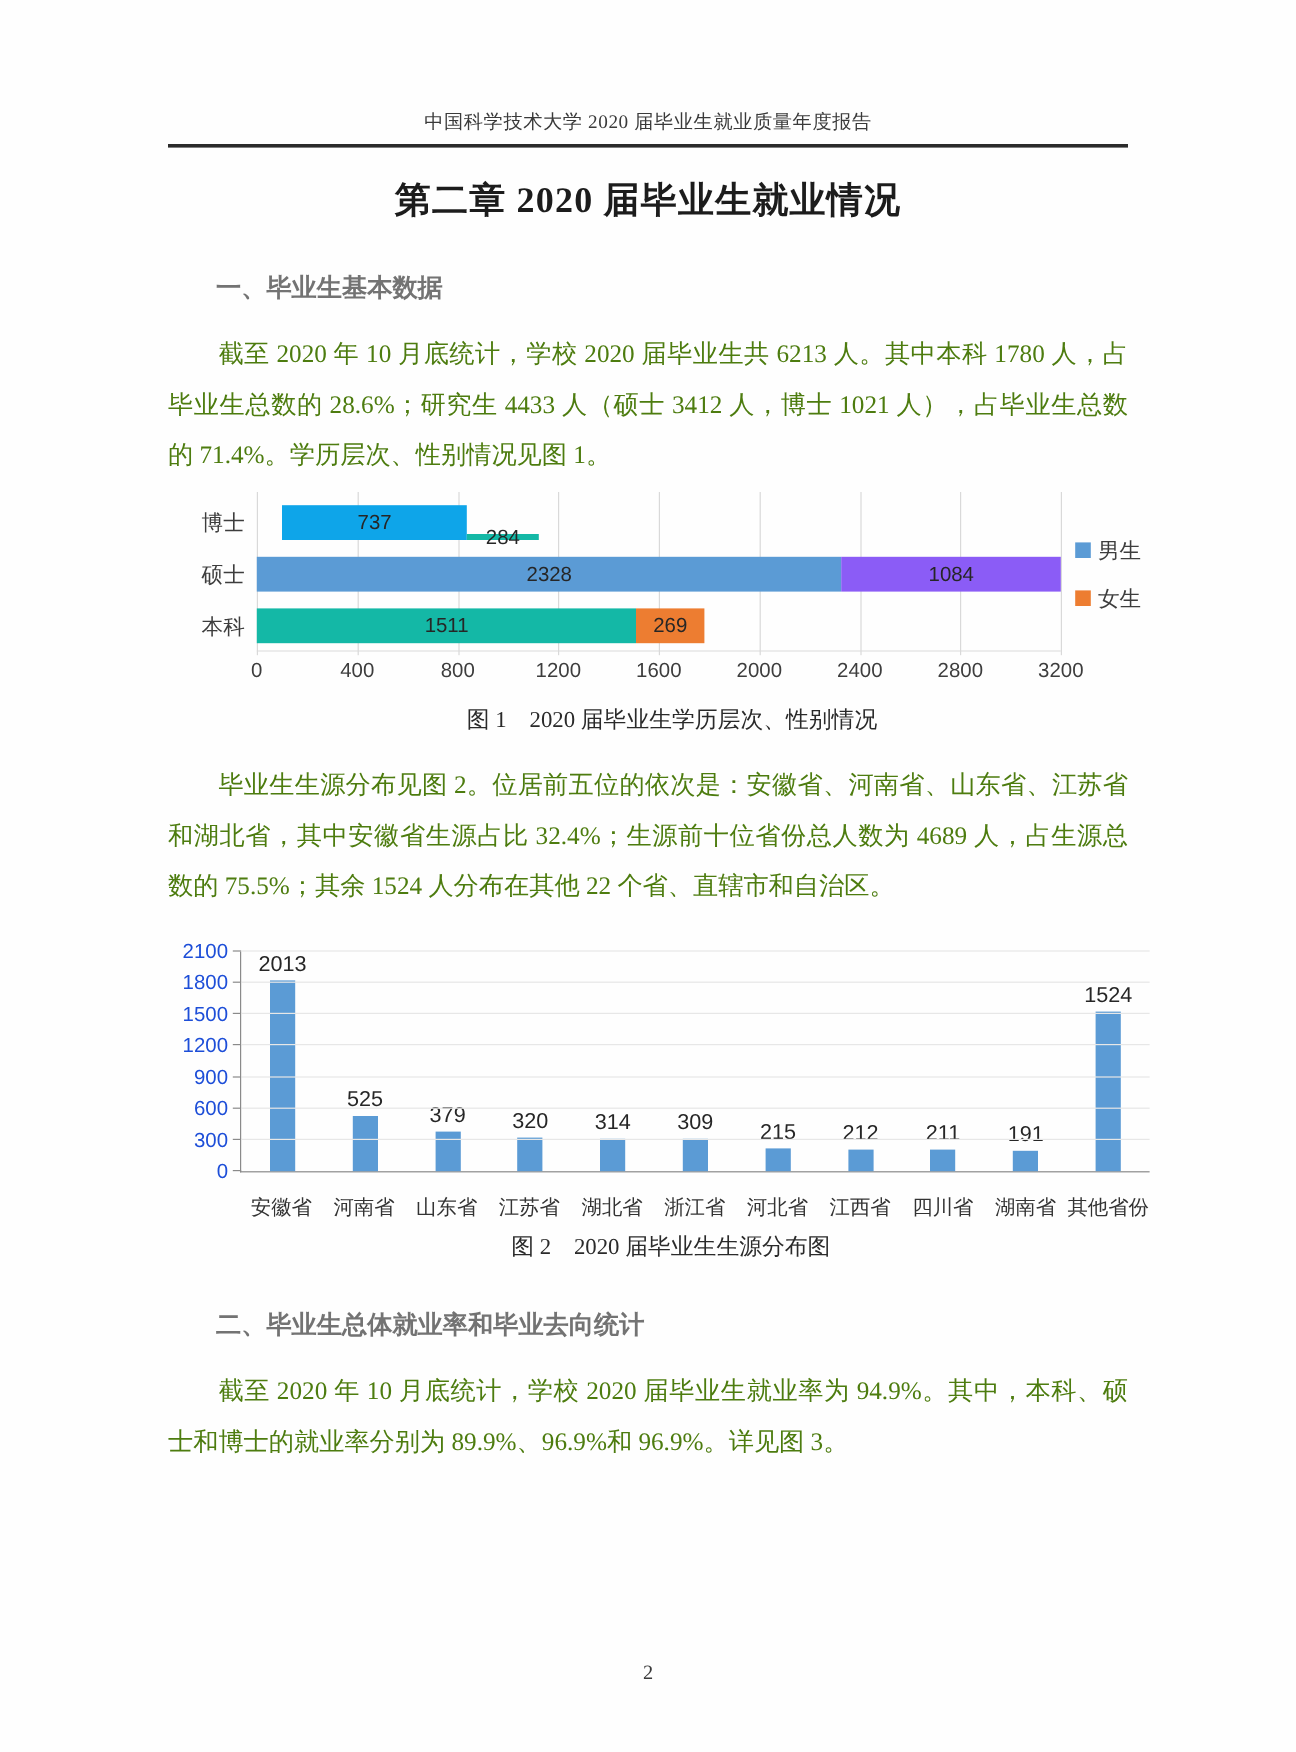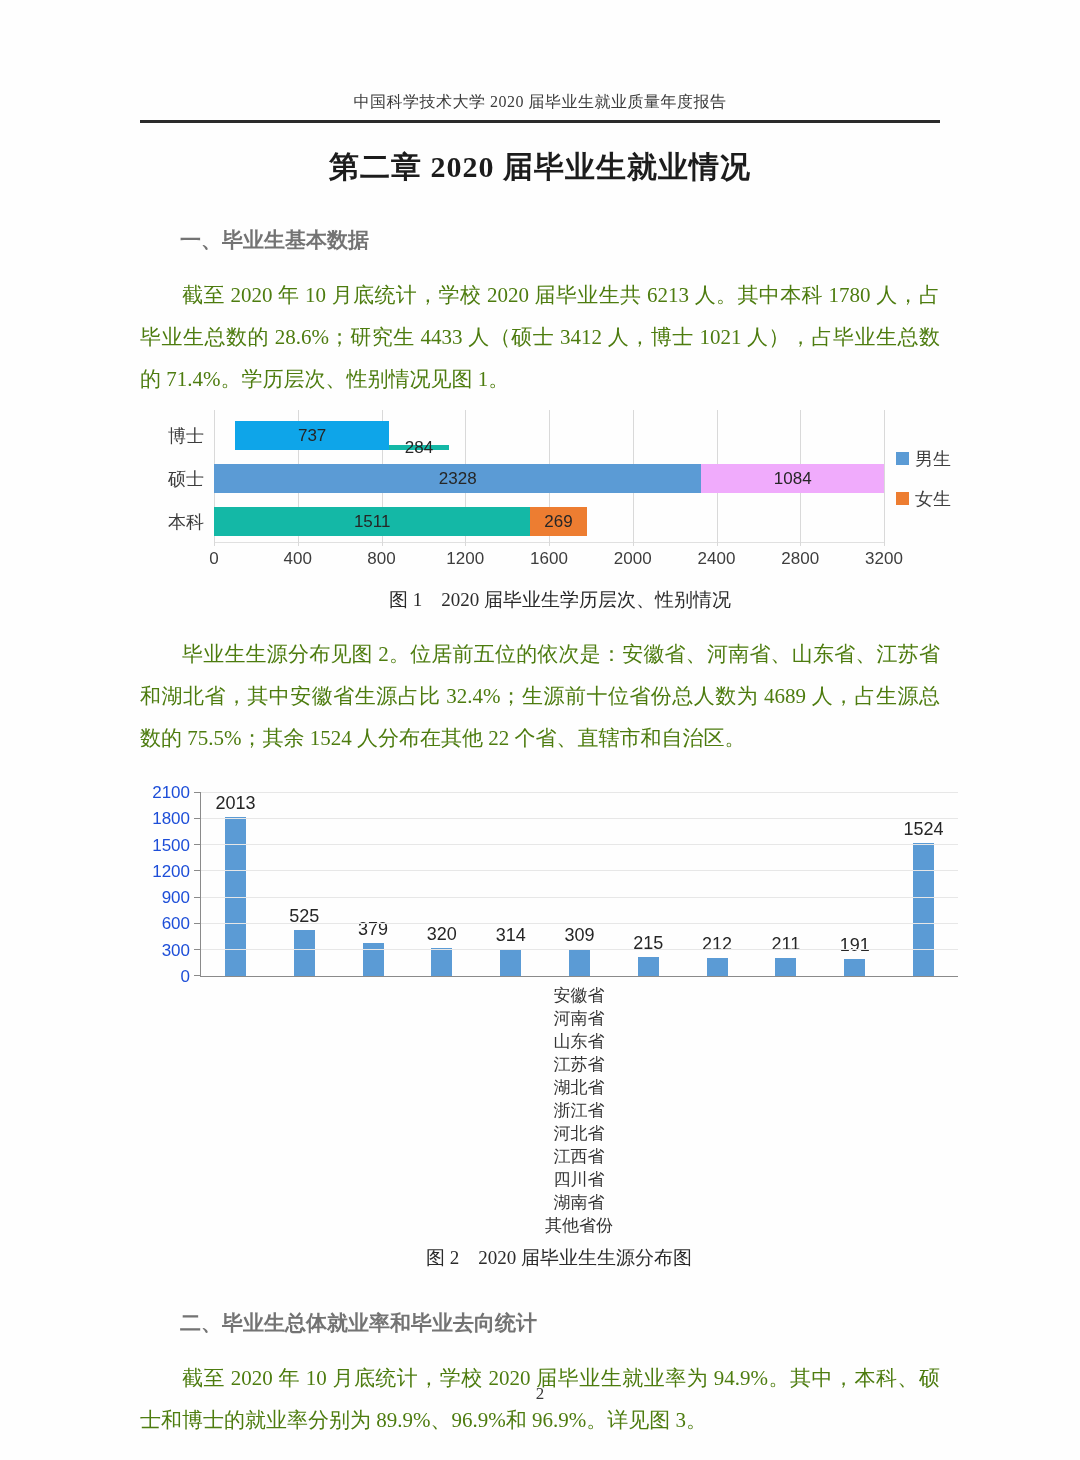--- a/index.html
+++ b/index.html
@@ -101,21 +101,21 @@
   }
   .vc-grid { position:absolute; left:0; right:0; height:1px; background:#e7e7e7; }
   .vc-tick { position:absolute; left:-7px; width:7px; height:1px; background:#8a8a8a; }
   .vc-slots { position:absolute; left:0; right:0; top:0; bottom:0; display:flex; }
   .vc-slot {
     flex:1; display:flex; flex-direction:column;
     justify-content:flex-end; align-items:center;
   }
   .vc-val { font-size:18px; color:#262626; margin-bottom:3px; white-space:nowrap; }
   .vc-bar { width:21px; }
-  .vc-cats { display:flex; margin-top:7px;flex-direction:column; }
+  .vc-cats { display:flex; margin-top:18px; }
   .vc-cats span {
     flex:1; text-align:center; font-size:17px; color:#333333;
     font-family:"Liberation Serif",serif; white-space:nowrap;
   }
   
   .page-footer {
     position:absolute; bottom:56px; left:0; width:100%;
     text-align:center; font-size:17px; color:#3a3a3a;
   }
 </style>
@@ -159,21 +159,21 @@
                 <div class="hc-seg" style="width: 8.875%; background: #14b8a6; margin-top: 24px;">
                   <span>284</span>
                 </div>
               </div>
             </div>
             <div class="hc-row">
               <div class="hc-bar">
                 <div class="hc-seg" style="width: 72.75%; background: rgb(91, 155, 213);">
                   <span>2328</span>
                 </div>
-                <div class="hc-seg" style="width: 27.25%; background: #f0abfc;">
+                <div class="hc-seg" style="width: 27.25%; background: #8b5cf6;">
                   <span>1084</span>
                 </div>
               </div>
             </div>
             <div class="hc-row">
               <div class="hc-bar">
                 <div class="hc-seg" style="width: 47.2188%; background: #14b8a6;">
                   <span>1511</span>
                 </div>
                 <div class="hc-seg" style="width: 8.40625%; background: rgb(237, 125, 49);">

